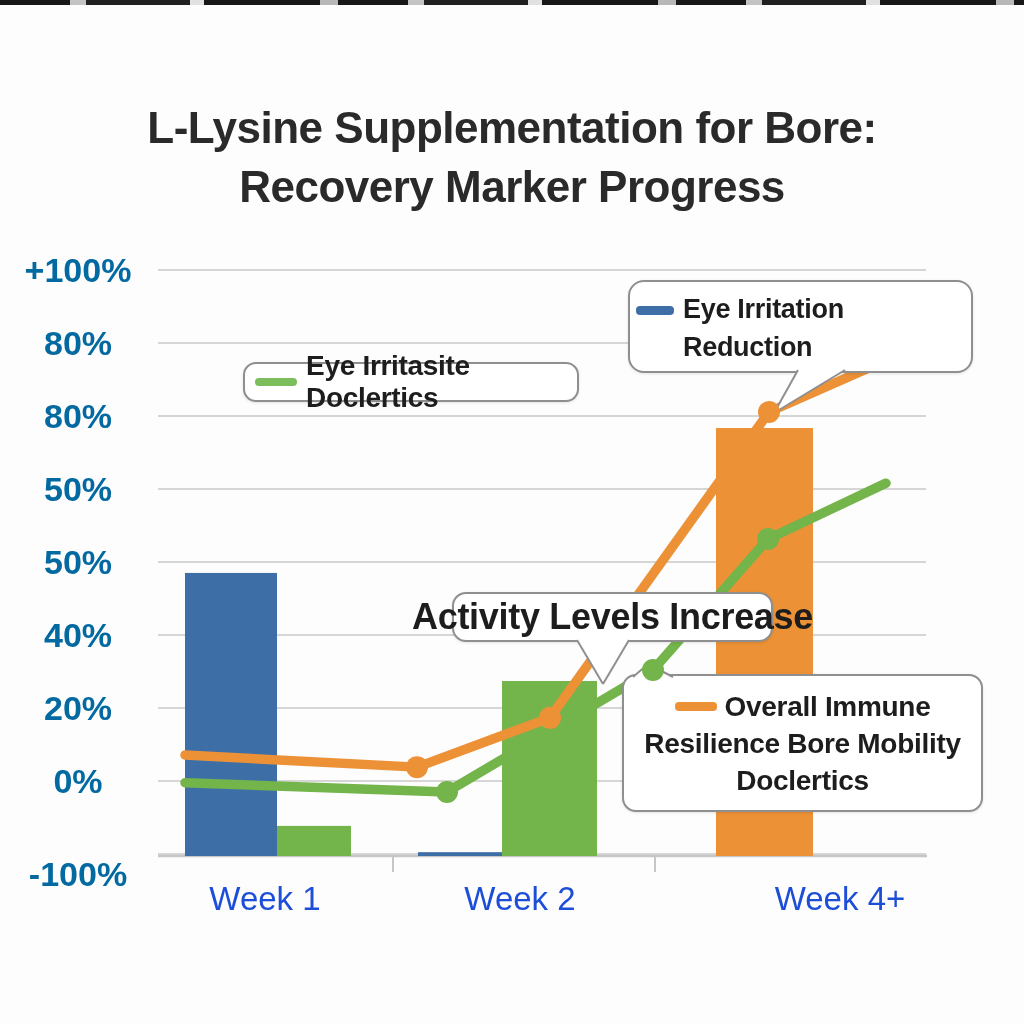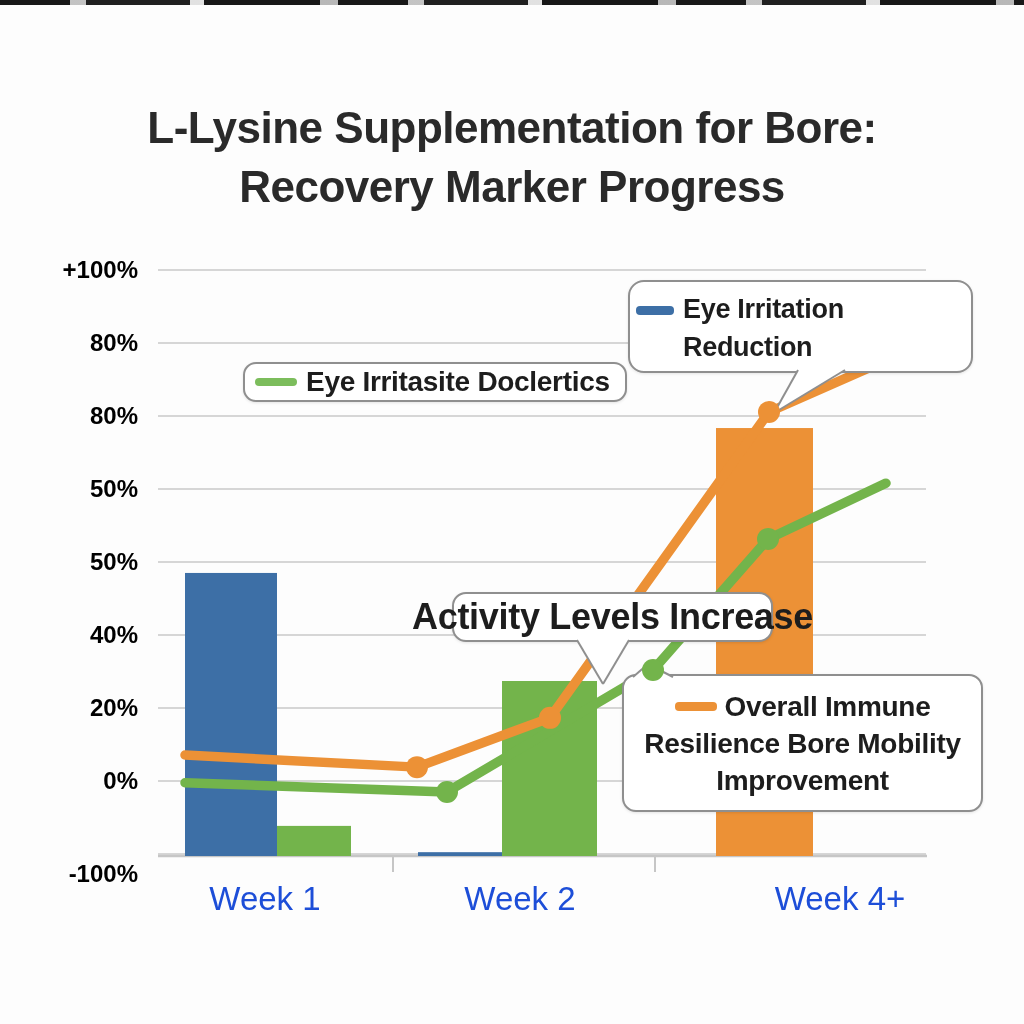--- a/index.html
+++ b/index.html
@@ -14,37 +14,37 @@
     background:repeating-linear-gradient(90deg,
       #181818 0 70px, rgba(24,24,24,.25) 70px 86px,
       #202020 86px 190px, rgba(24,24,24,.12) 190px 204px,
       #171717 204px 320px, rgba(24,24,24,.30) 320px 338px);
   }
   .title{
     position:absolute;top:98px;left:0;width:1024px;text-align:center;z-index:1;
     font-size:44px;font-weight:700;line-height:59px;letter-spacing:-.5px;color:#2a2a2a;
   }
   .ylab{
-    position:absolute;width:120px;text-align:right;z-index:1;
-    font-size:24px;font-weight:700;color:#000000;transform:translateY(-50%);
+    position:absolute;width:120px;text-align:center;z-index:1;
+    font-size:34px;font-weight:700;color:#0369a1;transform:translateY(-50%);
   }
   .xlab{
     position:absolute;z-index:1;transform:translateX(-50%);
     font-size:33px;font-weight:400;color:#1d4ed8;white-space:nowrap;
   }
   svg.layer{position:absolute;top:0;left:0;z-index:1;}
   svg.overlay{position:absolute;top:0;left:0;z-index:3;}
   .bubble{
     position:absolute;background:#fff;border:2px solid #8f8f8f;
     box-shadow:0 1px 3px rgba(0,0,0,.10);z-index:2;box-sizing:border-box;
     font-weight:700;color:#1d1d1d;letter-spacing:-.3px;
   }
   .bubble .swatch{display:inline-block;border-radius:4px;flex:none;}
   .bubble-legend{
-    left:243px;top:362px;width:384px;height:40px;border-radius:13px;
+    left:243px;top:362px;width:336px;height:40px;border-radius:13px;
     display:flex;align-items:center;padding-left:10px;gap:9px;font-size:28px;
   }
   .bubble-legend .swatch{width:42px;height:8px;}
   .bubble-eye{
     left:628px;top:280px;width:345px;height:93px;border-radius:16px;
     font-size:27px;line-height:38px;padding:8px 0 0 6px;
   }
   .bubble-eye .row1{display:flex;align-items:center;gap:9px;}
   .bubble-eye .swatch{width:38px;height:9px;margin-top:2px;}
   .bubble-eye .row2{padding-left:47px;}
@@ -123,21 +123,21 @@
 <div class="bubble bubble-activity">
   <span>Activity Levels Increase</span>
 </div>
 
 <div class="bubble bubble-overall">
   <div class="row1">
     <span class="swatch" style="background: rgb(236, 145, 54);"></span>
     <span>Overall Immune</span>
   </div>
   <div>Resilience Bore Mobility</div>
-  <div>Improvement</div>
+  <div>Doclertics</div>
 </div>
 
 <svg class="overlay" id="overlay-svg" width="1024" height="1024" viewBox="0 0 1024 1024">
     <polygon points="798,370 845,370 774,413" fill="#fff"></polygon>
     <line x1="798" y1="370" x2="774" y2="413" stroke="#8f8f8f" stroke-width="2"></line>
     <line x1="845" y1="370" x2="774" y2="413" stroke="#8f8f8f" stroke-width="2"></line>
     <polygon points="577,640 629,640 603,684" fill="#fff"></polygon>
     <line x1="577" y1="640" x2="603" y2="684" stroke="#8f8f8f" stroke-width="2"></line>
     <line x1="629" y1="640" x2="603" y2="684" stroke="#8f8f8f" stroke-width="2"></line>
     <polygon points="633,677 673,677 648,664" fill="#fff"></polygon>

